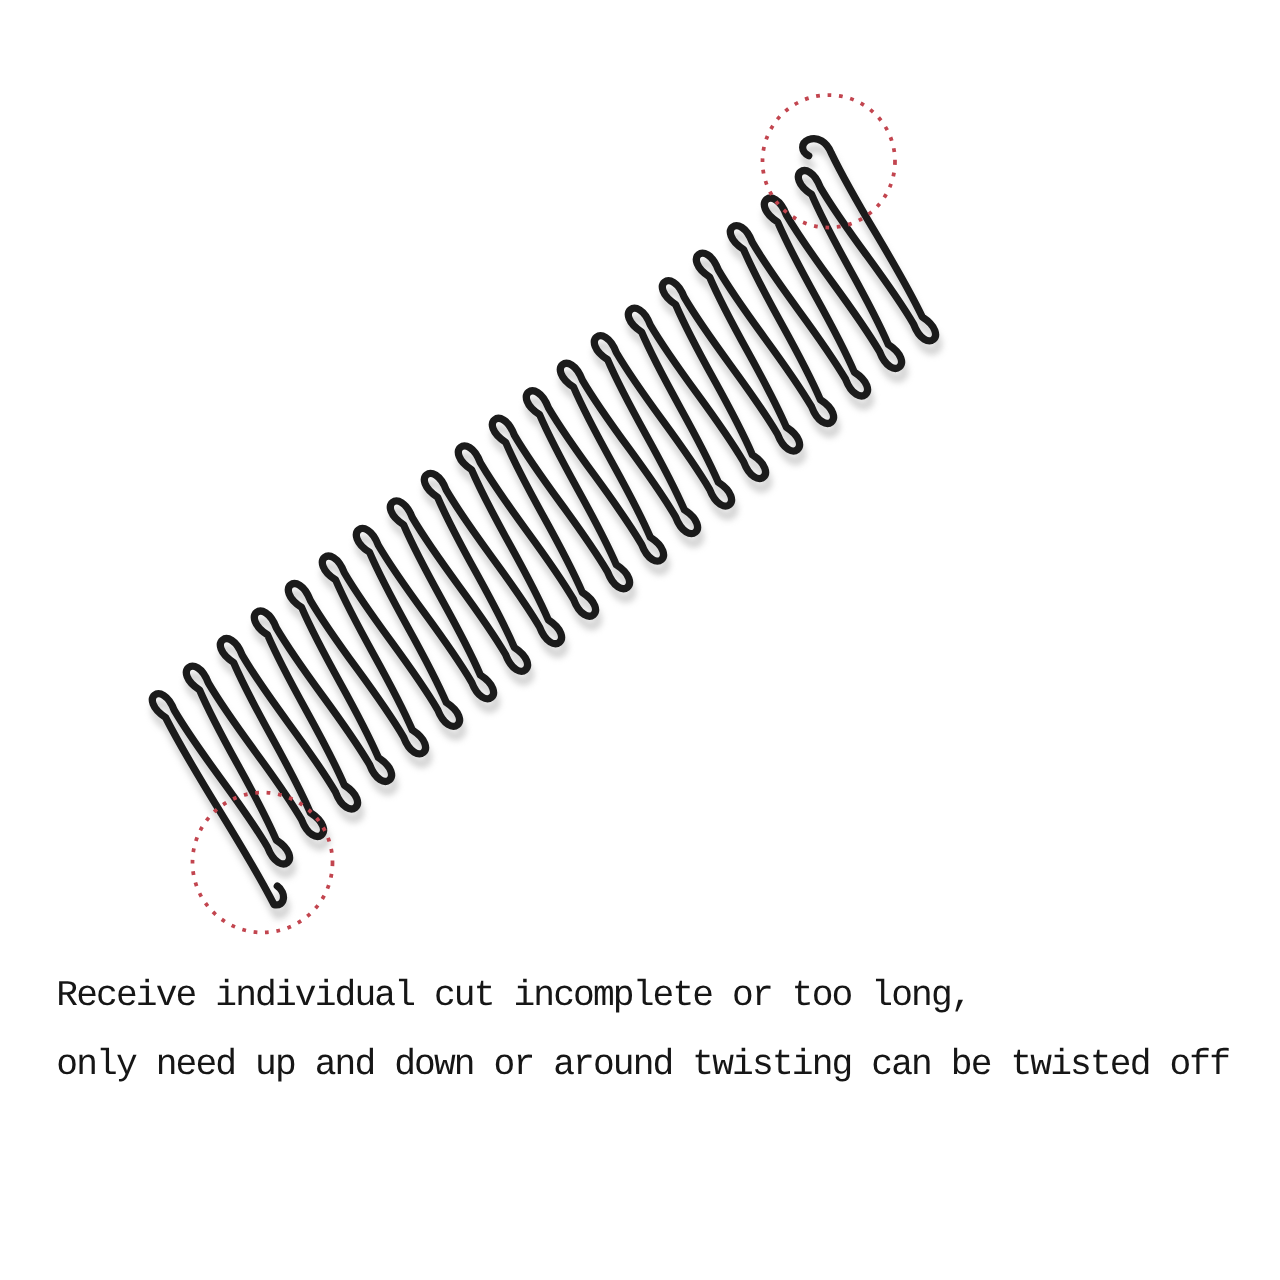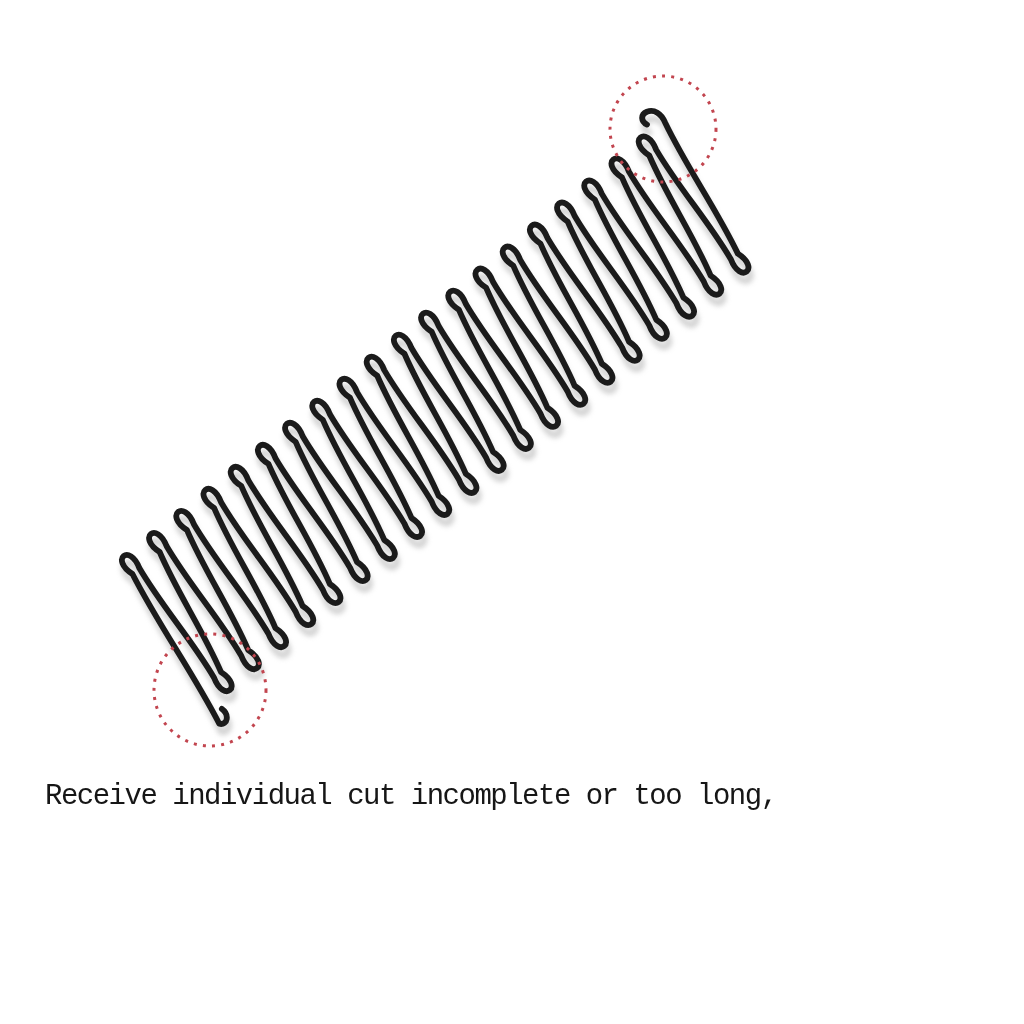--- a/index.html
+++ b/index.html
@@ -63,15 +63,16 @@
     <g transform="translate(124,568) rotate(-39)">
       <use href="#combPath" id="combWireUse" stroke-width="5.8" stroke="#1b1b1b"></use>
     </g>
 
     <circle id="circleTop" cx="663" cy="129" r="53" fill="none" stroke-width="3" stroke-dasharray="3 6.2" stroke="#c2454f"></circle>
     <circle id="circleBottom" cx="210" cy="690" r="56" fill="none" stroke-width="3" stroke-dasharray="3 6.2" stroke="#c2454f"></circle>
   </svg>
 
   <div class="caption" style="color: rgb(22, 22, 22);">
     <div class="cap-line">Receive individual cut incomplete or too long,</div>
+    <div class="cap-line">only need up and down or around twisting can be twisted off</div>
   </div>
 
 </div>
 
 </body></html>

